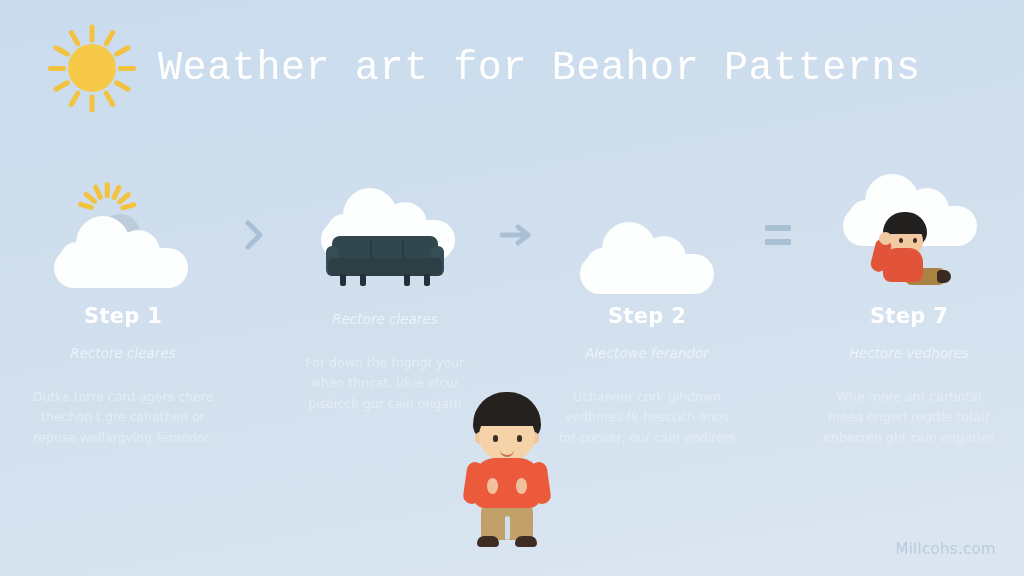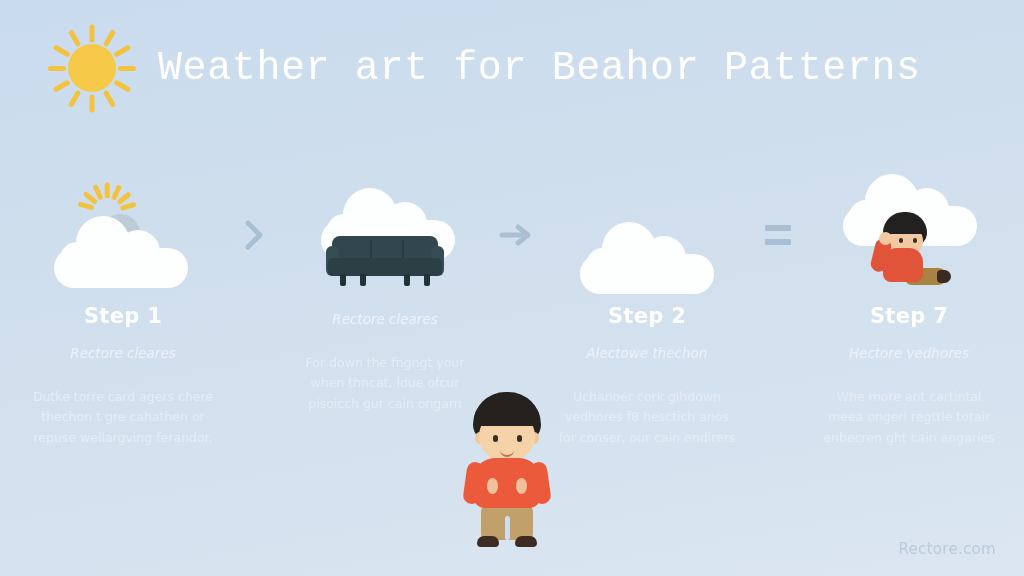--- a/index.html
+++ b/index.html
@@ -478,21 +478,21 @@
     <div class="step">
       <div class="step-art">
         <div class="cloud">
           <div class="lump-c"></div>
             <div class="lump-a"></div>
           <div class="lump-b"></div>
             <div class="body"></div>
         </div>
       </div>
       <div class="step-title">Step 2</div>
-      <div class="step-sub">Alectowe thechon</div>
+      <div class="step-sub">Alectowe ferandor</div>
       <div class="step-body">Uchanoer cork gihdown vedhores f8 hesctich anos for conser, our cain endirers</div>
     </div>
 
     <div class="connector eq-icon">
       <div>
         <span></span>
         <span></span>
       </div>
     </div>
 
@@ -542,15 +542,15 @@
       <div class="shoe l"></div>
       <div class="shoe r"></div>
       <div class="arm l"></div>
       <div class="arm r"></div>
       <div class="torso"></div>
       <div class="blob" style="left:32px;"></div>
       <div class="blob" style="right:32px;"></div>
     </div>
   </div>
 
-  <div class="watermark">Rectore.com</div>
+  <div class="watermark">Millcohs.com</div>
 
 </div>
 
 </body></html>

